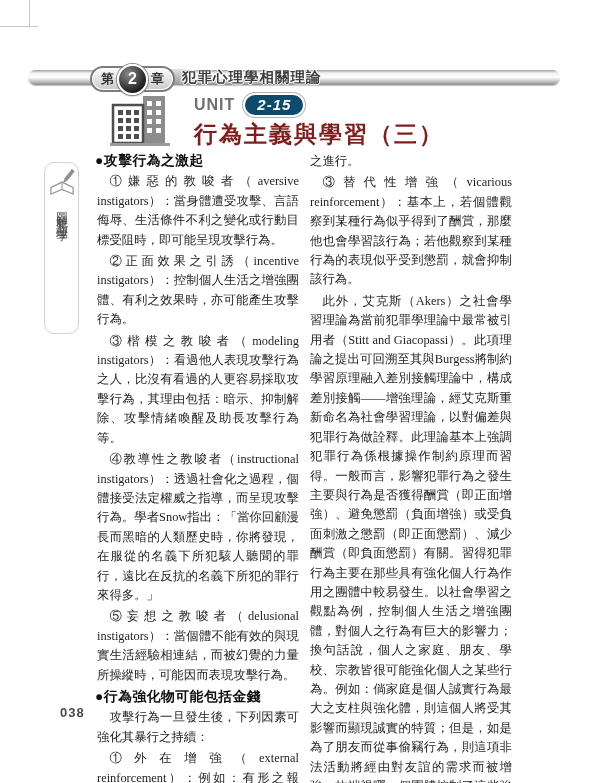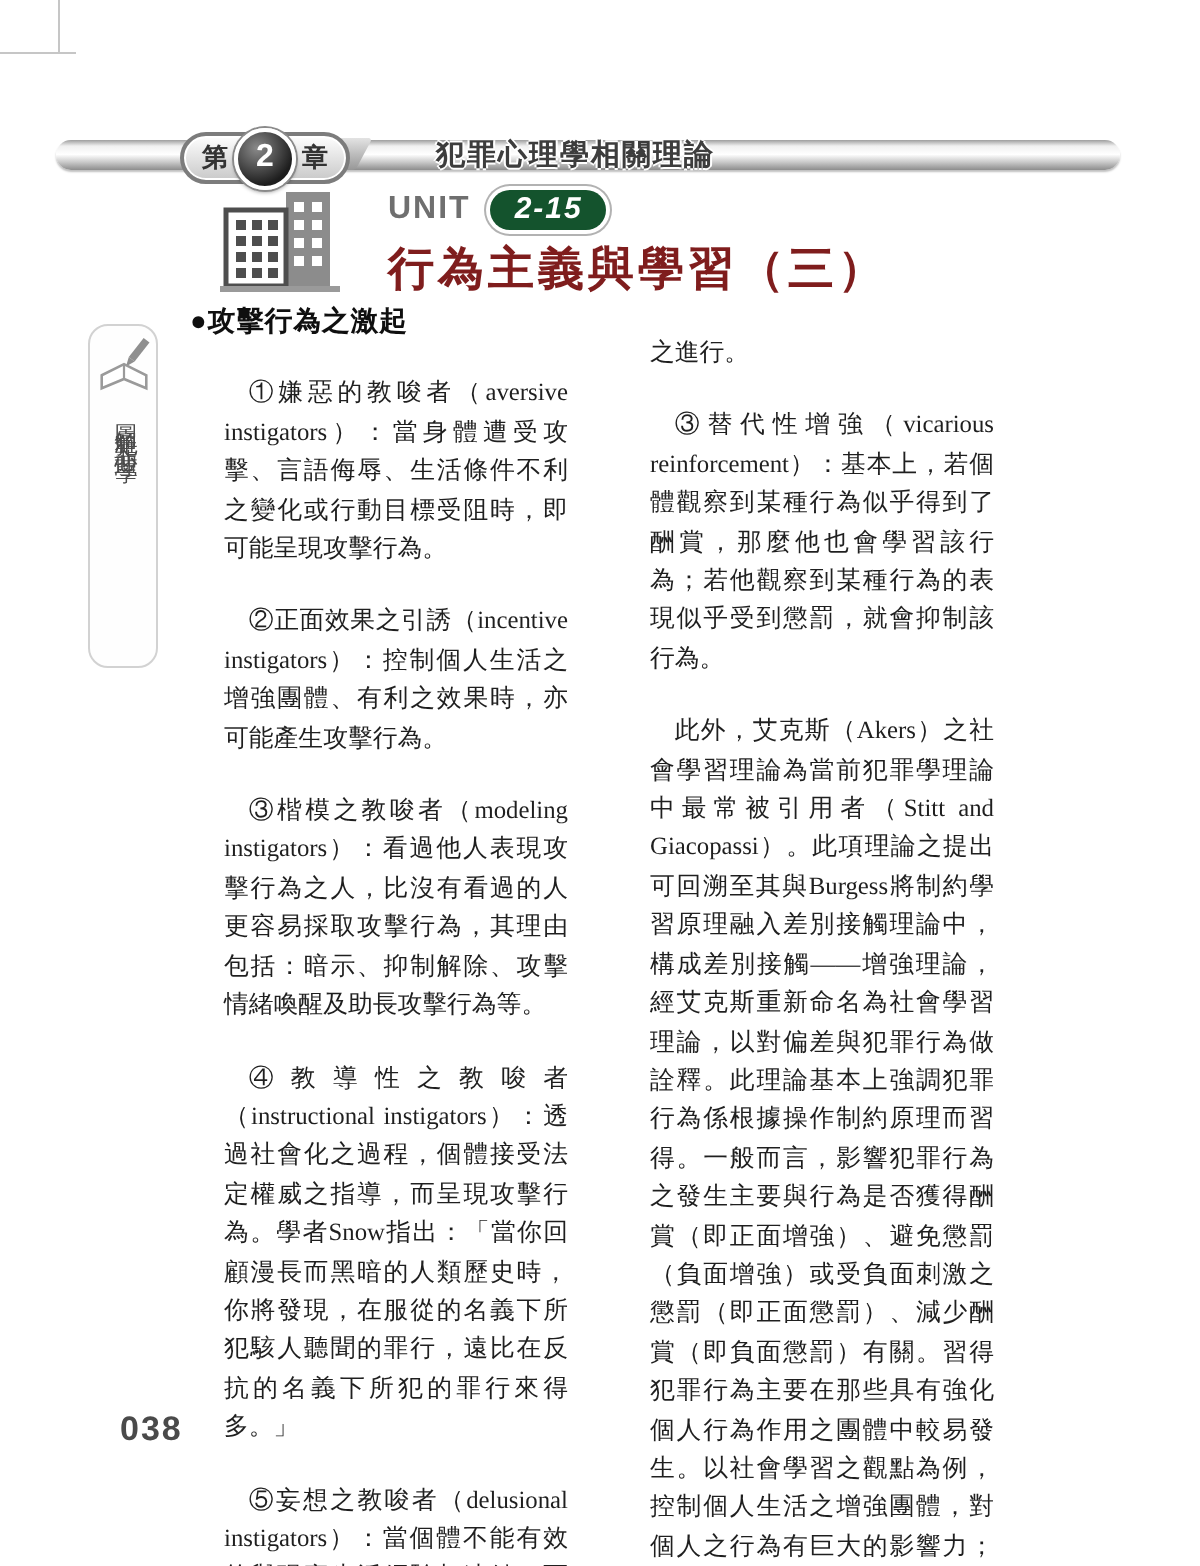--- a/index.html
+++ b/index.html
@@ -20,48 +20,48 @@
                  box-shadow:inset 0 0 0 1px #fff;font-weight:bold;font-size:13px;color:#333;}
   .chapter-circle{width:27px;height:27px;border-radius:50%;flex:0 0 auto;
                   background:radial-gradient(circle at 35% 30%,#8a8a8a,#1d1d1d 72%);
                   color:#fff;border:2px solid #fff;box-shadow:0 0 0 1px #8a8a8a,0 1px 2px rgba(0,0,0,.45);
                   display:flex;align-items:center;justify-content:center;
                   font-size:16px;font-weight:bold;margin:0 1px;}
   .badge-wedge{position:absolute;left:162px;top:69px;width:20px;height:16px;z-index:2;
                background:linear-gradient(#e3e3e3,#979797);transform:skewX(-28deg);border-radius:2px;}
   .chapter-title{position:absolute;left:182px;top:68px;z-index:3;font-weight:bold;font-size:14.5px;
                  color:#3d3d3d;letter-spacing:1px;
-                 text-shadow:0 1px 0 #fff,0 -1px 0 #fff,1px 0 0 #fff,-1px 0 0 #fff;margin-left:36px;}
+                 text-shadow:0 1px 0 #fff,0 -1px 0 #fff,1px 0 0 #fff,-1px 0 0 #fff;}
 
   
   .unit-row{position:absolute;left:110px;top:94px;display:flex;gap:24px;align-items:flex-start;}
   .unit-meta{padding-top:1px;}
   .unit-line{display:flex;align-items:center;gap:10px;}
   .unit-word{font-weight:bold;color:#6f6f6f;font-size:16px;letter-spacing:1px;text-align:center;}
-  .unit-pill{display:inline-block;background:#14532d;color:#fff;font-weight:bold;font-style:italic;
+  .unit-pill{display:inline-block;background:#0c4a6e;color:#fff;font-weight:bold;font-style:italic;
              font-size:15px;letter-spacing:1px;padding:1px 12px 2px;border-radius:12px;
              box-shadow:0 0 0 2px #ffffff,0 0 0 3px #b2b2b2;}
   .unit-title{font-size:23px;font-weight:bold;color:#7f1d1d;margin:4px 0 0;letter-spacing:2px;}
 
   
   .side-tab{position:absolute;left:44px;top:162px;width:35px;height:172px;border:1px solid #d2d2d2;
             border-radius:10px;background:#fefefe;display:flex;flex-direction:column;align-items:center;
             padding-top:5px;gap:5px;box-sizing:border-box;}
   .side-title{writing-mode:vertical-rl;font-size:11.5px;color:#4a4a4a;letter-spacing:3px;}
 
   
   .columns{position:absolute;left:95px;top:150px;width:420px;display:flex;gap:7px;}
   .col{width:206px;text-align:justify;color:#1f1f1f;font-size:12.4px;line-height:19.4px;
        font-family:"Liberation Serif",serif;}
-  .para{margin:17px;text-indent:1em;}
+  .para{margin:2px;text-indent:1em;}
   .para.heading{text-indent:0;font-weight:bold;font-size:13.8px;color:#0f0f0f;margin:1px 0;
                 font-family:"Liberation Sans",sans-serif;letter-spacing:.5px;}
   .para.cont{text-indent:0;}
 
-  .page-number{position:absolute;left:60px;top:705px;font-weight:bold;font-size:17px;
+  .page-number{position:absolute;left:60px;top:705px;font-weight:bold;font-size:13px;
                color:#4a4a4a;letter-spacing:1px;}
 </style>
 </head>
 <body>
 
 <div class="page">
 
   <div class="crop-v"></div>
   <div class="crop-h"></div>
 

